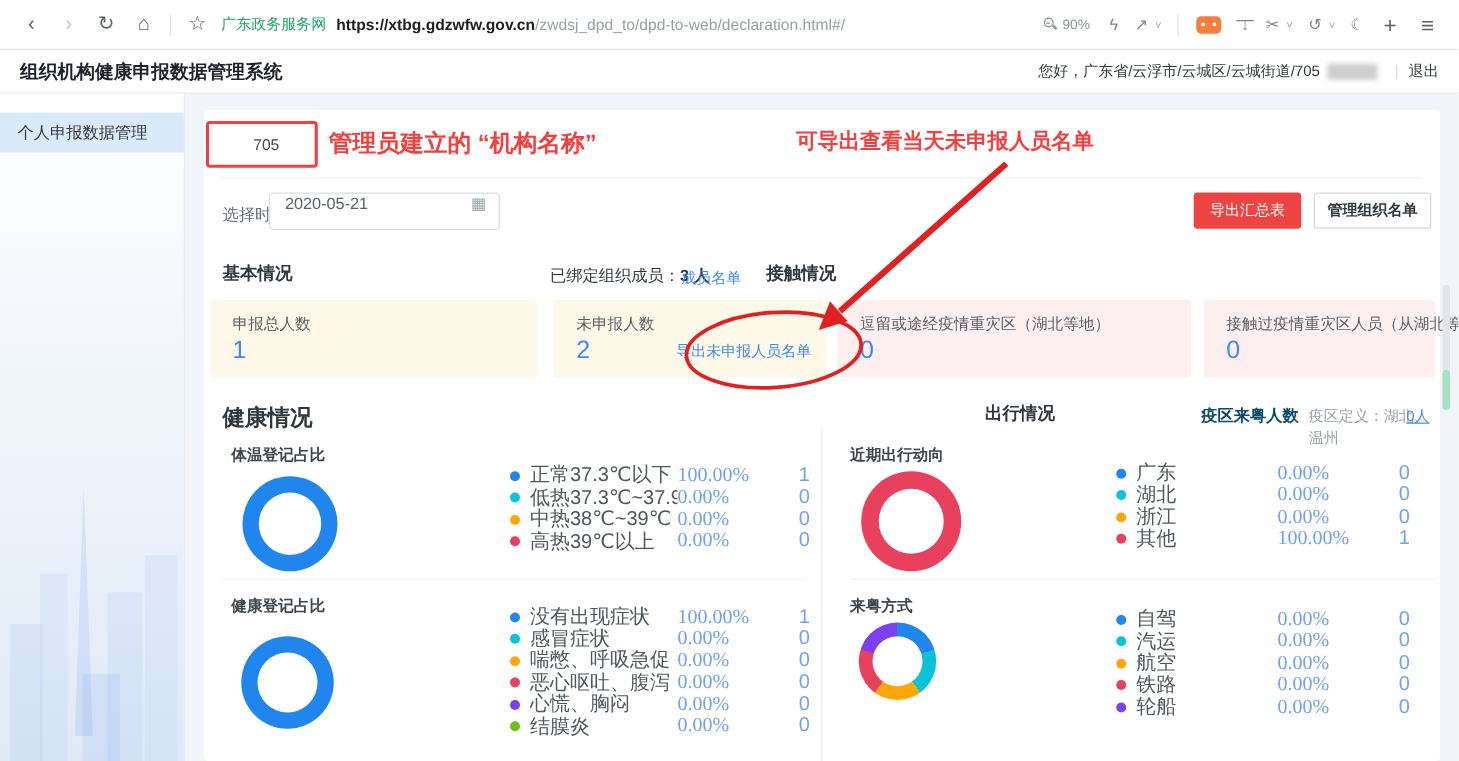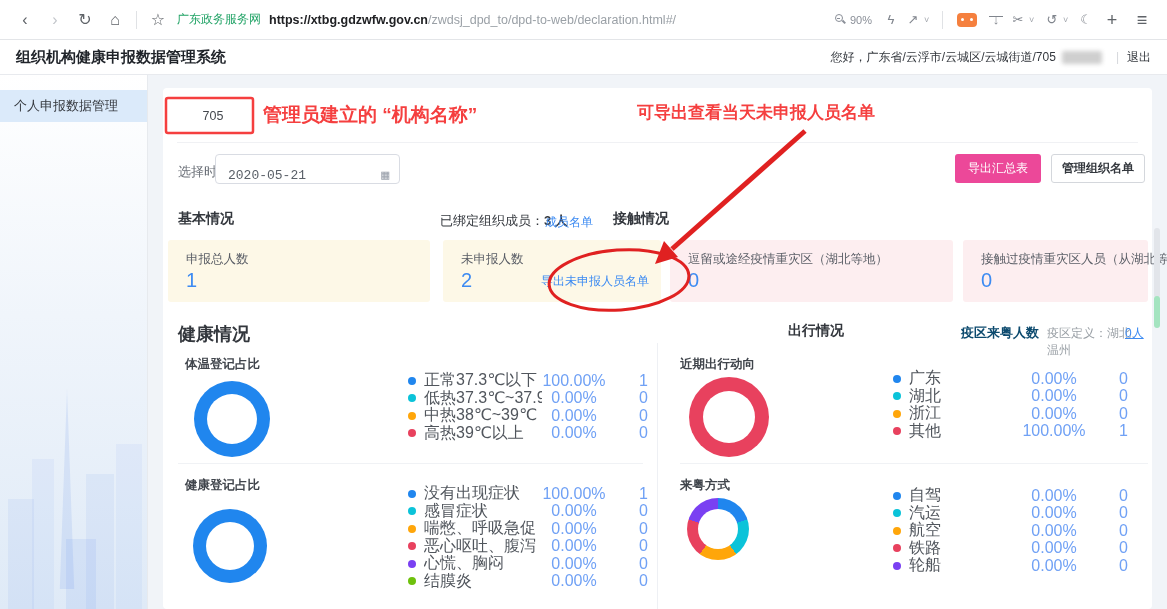--- a/index.html
+++ b/index.html
@@ -52,24 +52,24 @@
 
   .card { position:absolute; left:163px; top:88px; width:989px; height:521px; background:#fff; border-radius:4px; }
 
   
   .org-name { position:absolute; left:20px; top:21px; font-size:12.5px; color:#44484e; width:60px; text-align:center; }
   .org-divider { position:absolute; left:14px; top:54px; width:961px; height:1px; background:#f0f1f4; }
 
   
   .filter-label { position:absolute; left:15px; top:75px; font-size:13px; color:#6a6f77; }
   .date-input { position:absolute; left:52px; top:66px; width:185px; height:30px; border:1px solid #d9dce3;
-    border-radius:4px; background:#fff; display:flex; align-items:flex-end; padding:0 10px 0 12px; cursor:pointer;font-family:Liberation Mono, monospace; }
+    border-radius:4px; background:#fff; display:flex; align-items:flex-start; padding:0 10px 0 12px; cursor:pointer; }
   .date-value { font-size:13px; color:#5a6068; flex:1; }
   .cal-icon { color:#a0a6b0; font-size:13px; }
-  .btn-primary { position:absolute; left:792px; top:66px; width:86px; height:29px; background:#ec4899; color:#fff;
+  .btn-primary { position:absolute; left:792px; top:66px; width:86px; height:29px; background:#ef4444; color:#fff;
     border:none; border-radius:3px; font-size:12px; cursor:pointer; font-family:inherit; }
   .btn-plain { position:absolute; left:888px; top:66px; width:94px; height:29px; background:#fff; color:#33373d;
     border:1px solid #d4d7dc; border-radius:3px; font-size:12px; font-weight:bold; cursor:pointer; font-family:inherit; }
 
   
   .sec-basic { position:absolute; left:15px; top:122px; font-size:14px; font-weight:bold; color:#33373d; }
   .bound { position:absolute; left:277px; top:124px; font-size:13px; color:#33373d; }
   .bound b { font-weight:bold; }
   .member-link { position:absolute; left:382px; top:126px; font-size:12px; color:#3d8bf2; cursor:pointer; }
   .sec-contact { position:absolute; left:450px; top:122px; font-size:14px; font-weight:bold; color:#33373d; }
@@ -111,21 +111,21 @@
   .cb2 .donut { left:15px; top:36px; width:74px; height:74px; } .cb2 .hole { inset:13px; }
   .cb3 .donut { left:14px; top:25px; width:62px; height:62px; } .cb3 .hole { inset:11px; }
   .legend { position:absolute; }
   .cb0 .legend { left:230px; top:20px; width:240px; }
   .cb1 .legend { left:220px; top:18px; width:235px; }
   .cb2 .legend { left:230px; top:12px; width:240px; }
   .cb3 .legend { left:220px; top:14px; width:235px; }
   .legend-row { display:flex; align-items:center; height:17.5px; font-size:16px; }
   .dot { width:8px; height:8px; border-radius:50%; margin-right:8px; flex:none; }
   .lg-label { flex:1; color:#51565d; white-space:nowrap; overflow:hidden; }
-  .lg-pct { width:64px; text-align:center; color:#70a1f5; }
+  .lg-pct { width:64px; text-align:left; color:#70a1f5;font-family:Liberation Serif, serif; }
   .lg-cnt { width:42px; text-align:right; color:#70a1f5; }
 
   
   .scroll-thumb { position:absolute; left:1154px; top:228px; width:6px; height:70px; background:#e2e5ea; border-radius:3px; }
   .scroll-green { position:absolute; left:1154px; top:296px; width:6px; height:32px; background:#a4e4c0; border-radius:3px; }
 
   
   .anno-svg { position:absolute; left:0; top:0; width:1167px; height:609px; pointer-events:none; z-index:30; }
   .anno-text { position:absolute; color:#f53f3f; font-weight:bold; z-index:31; white-space:nowrap; }
   .anno-org { left:263px; top:102px; font-size:19px; }

